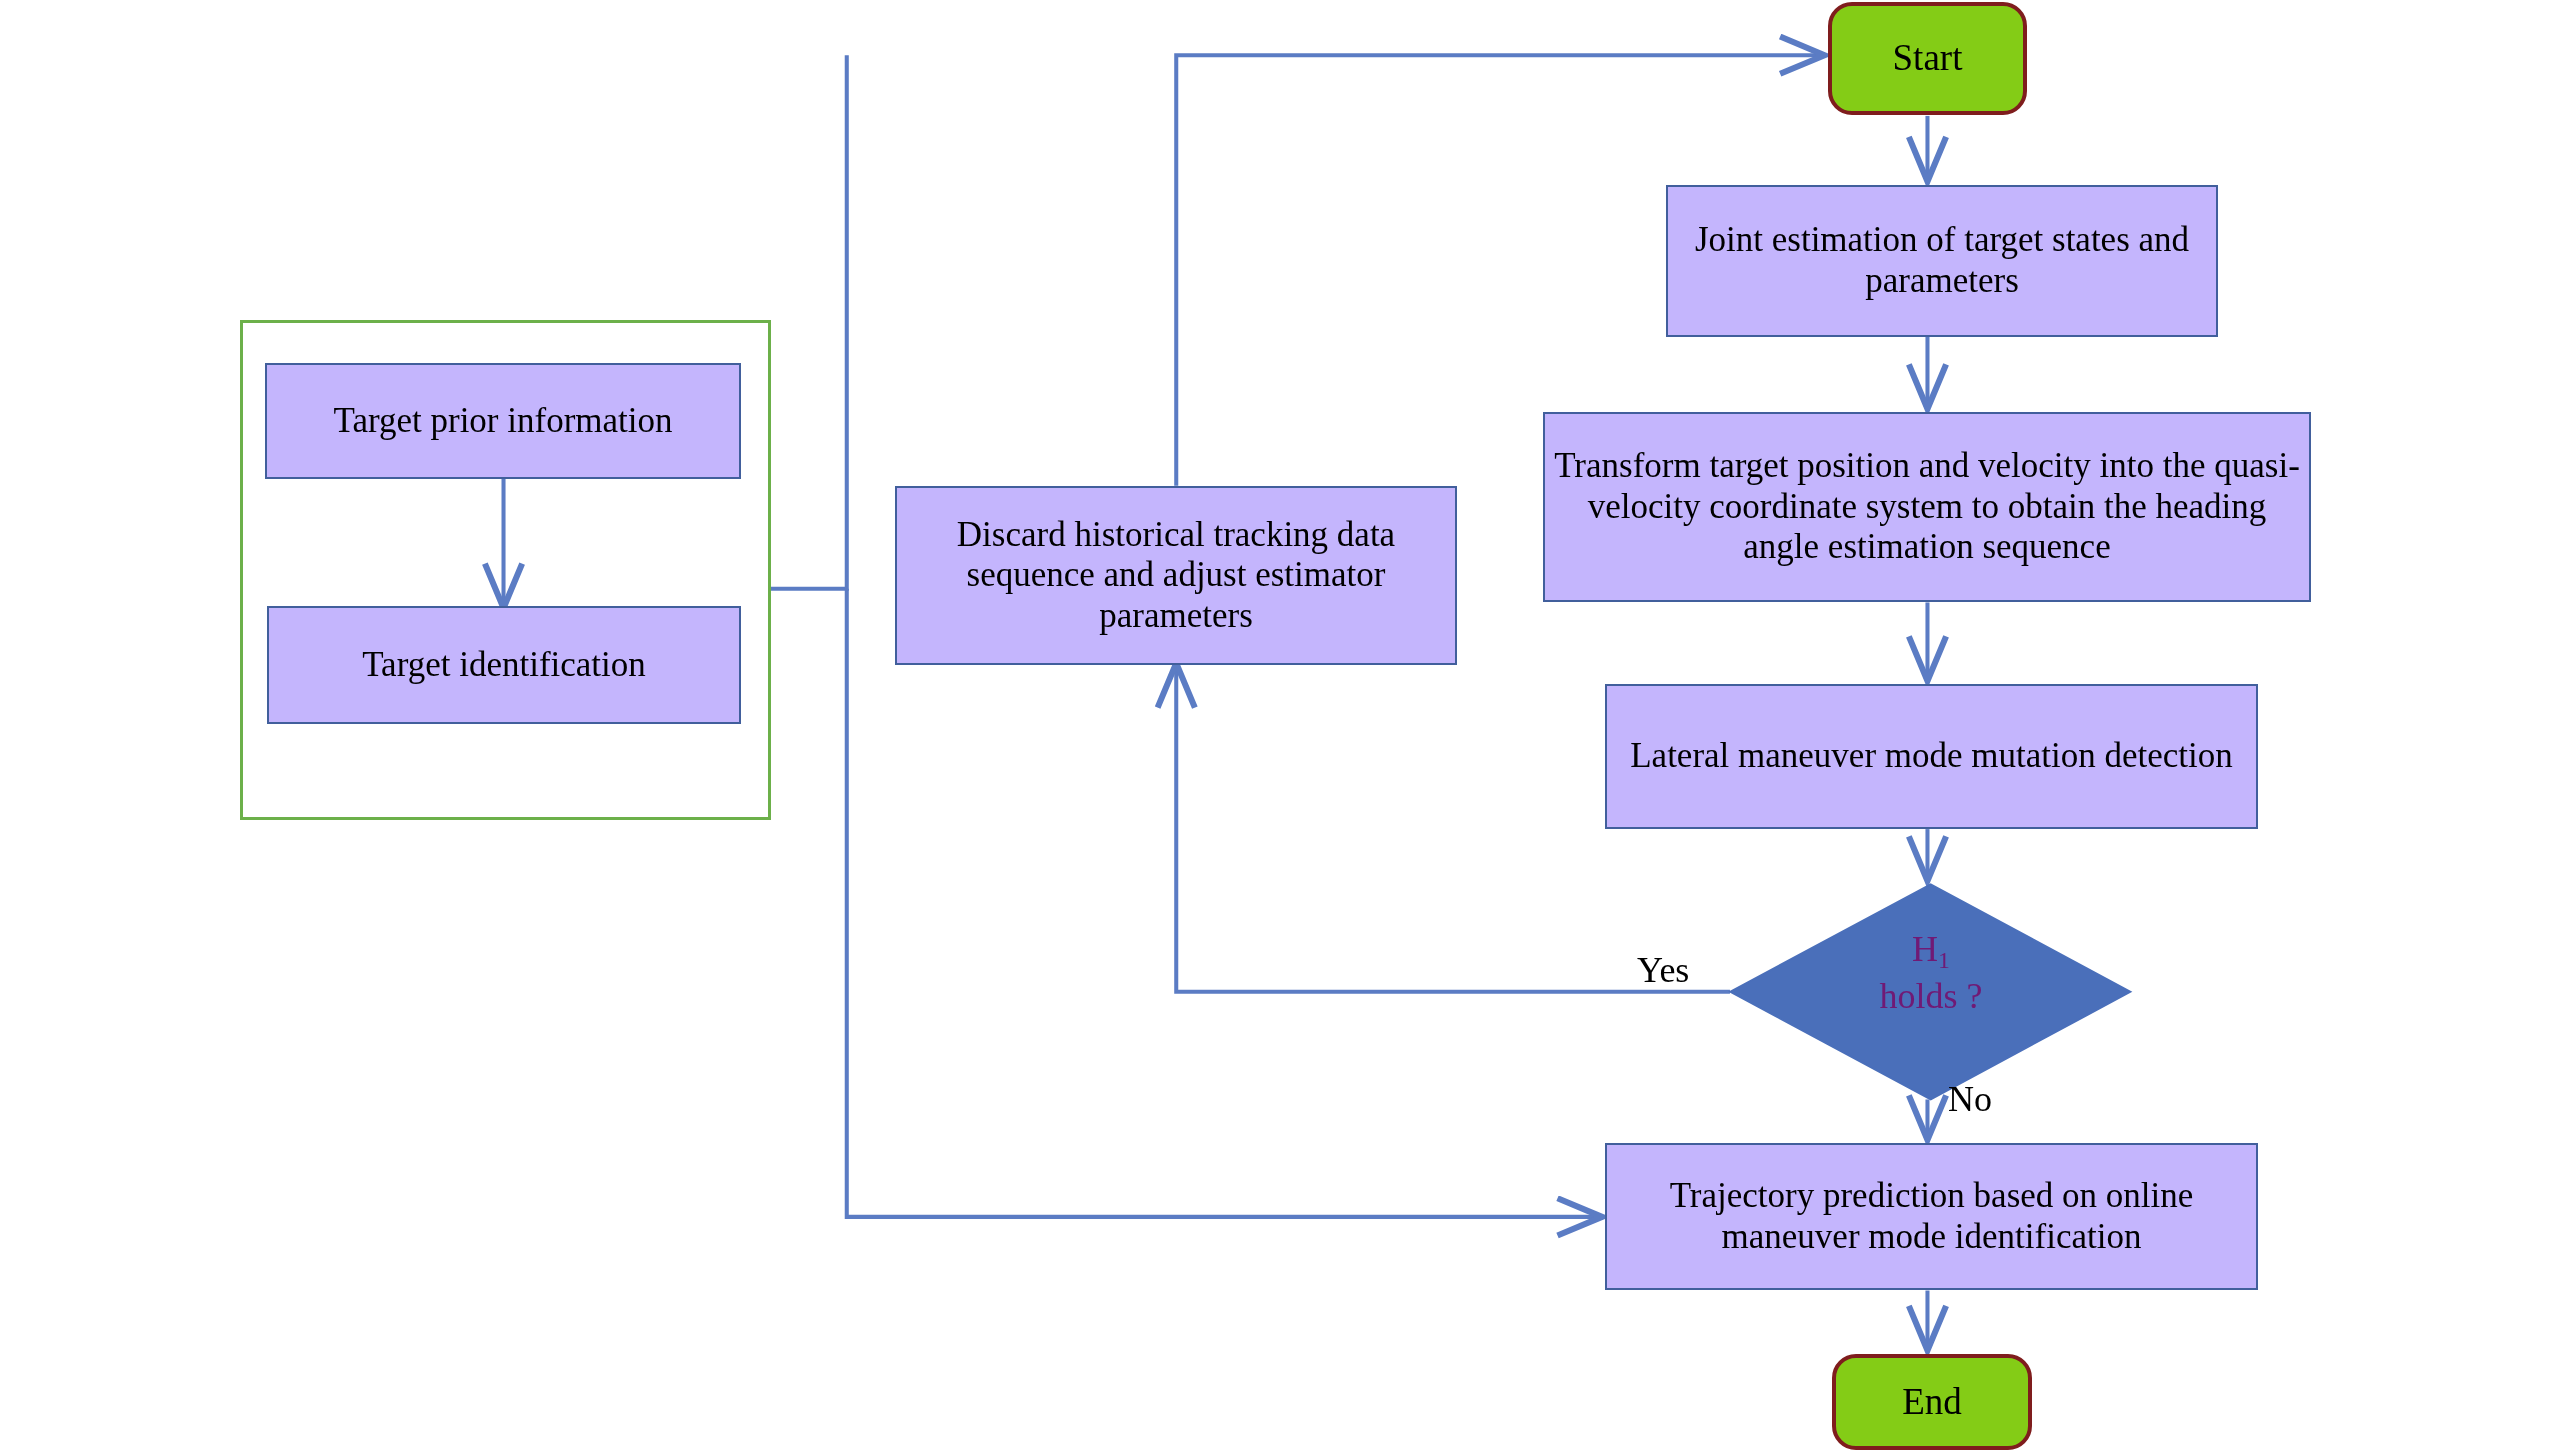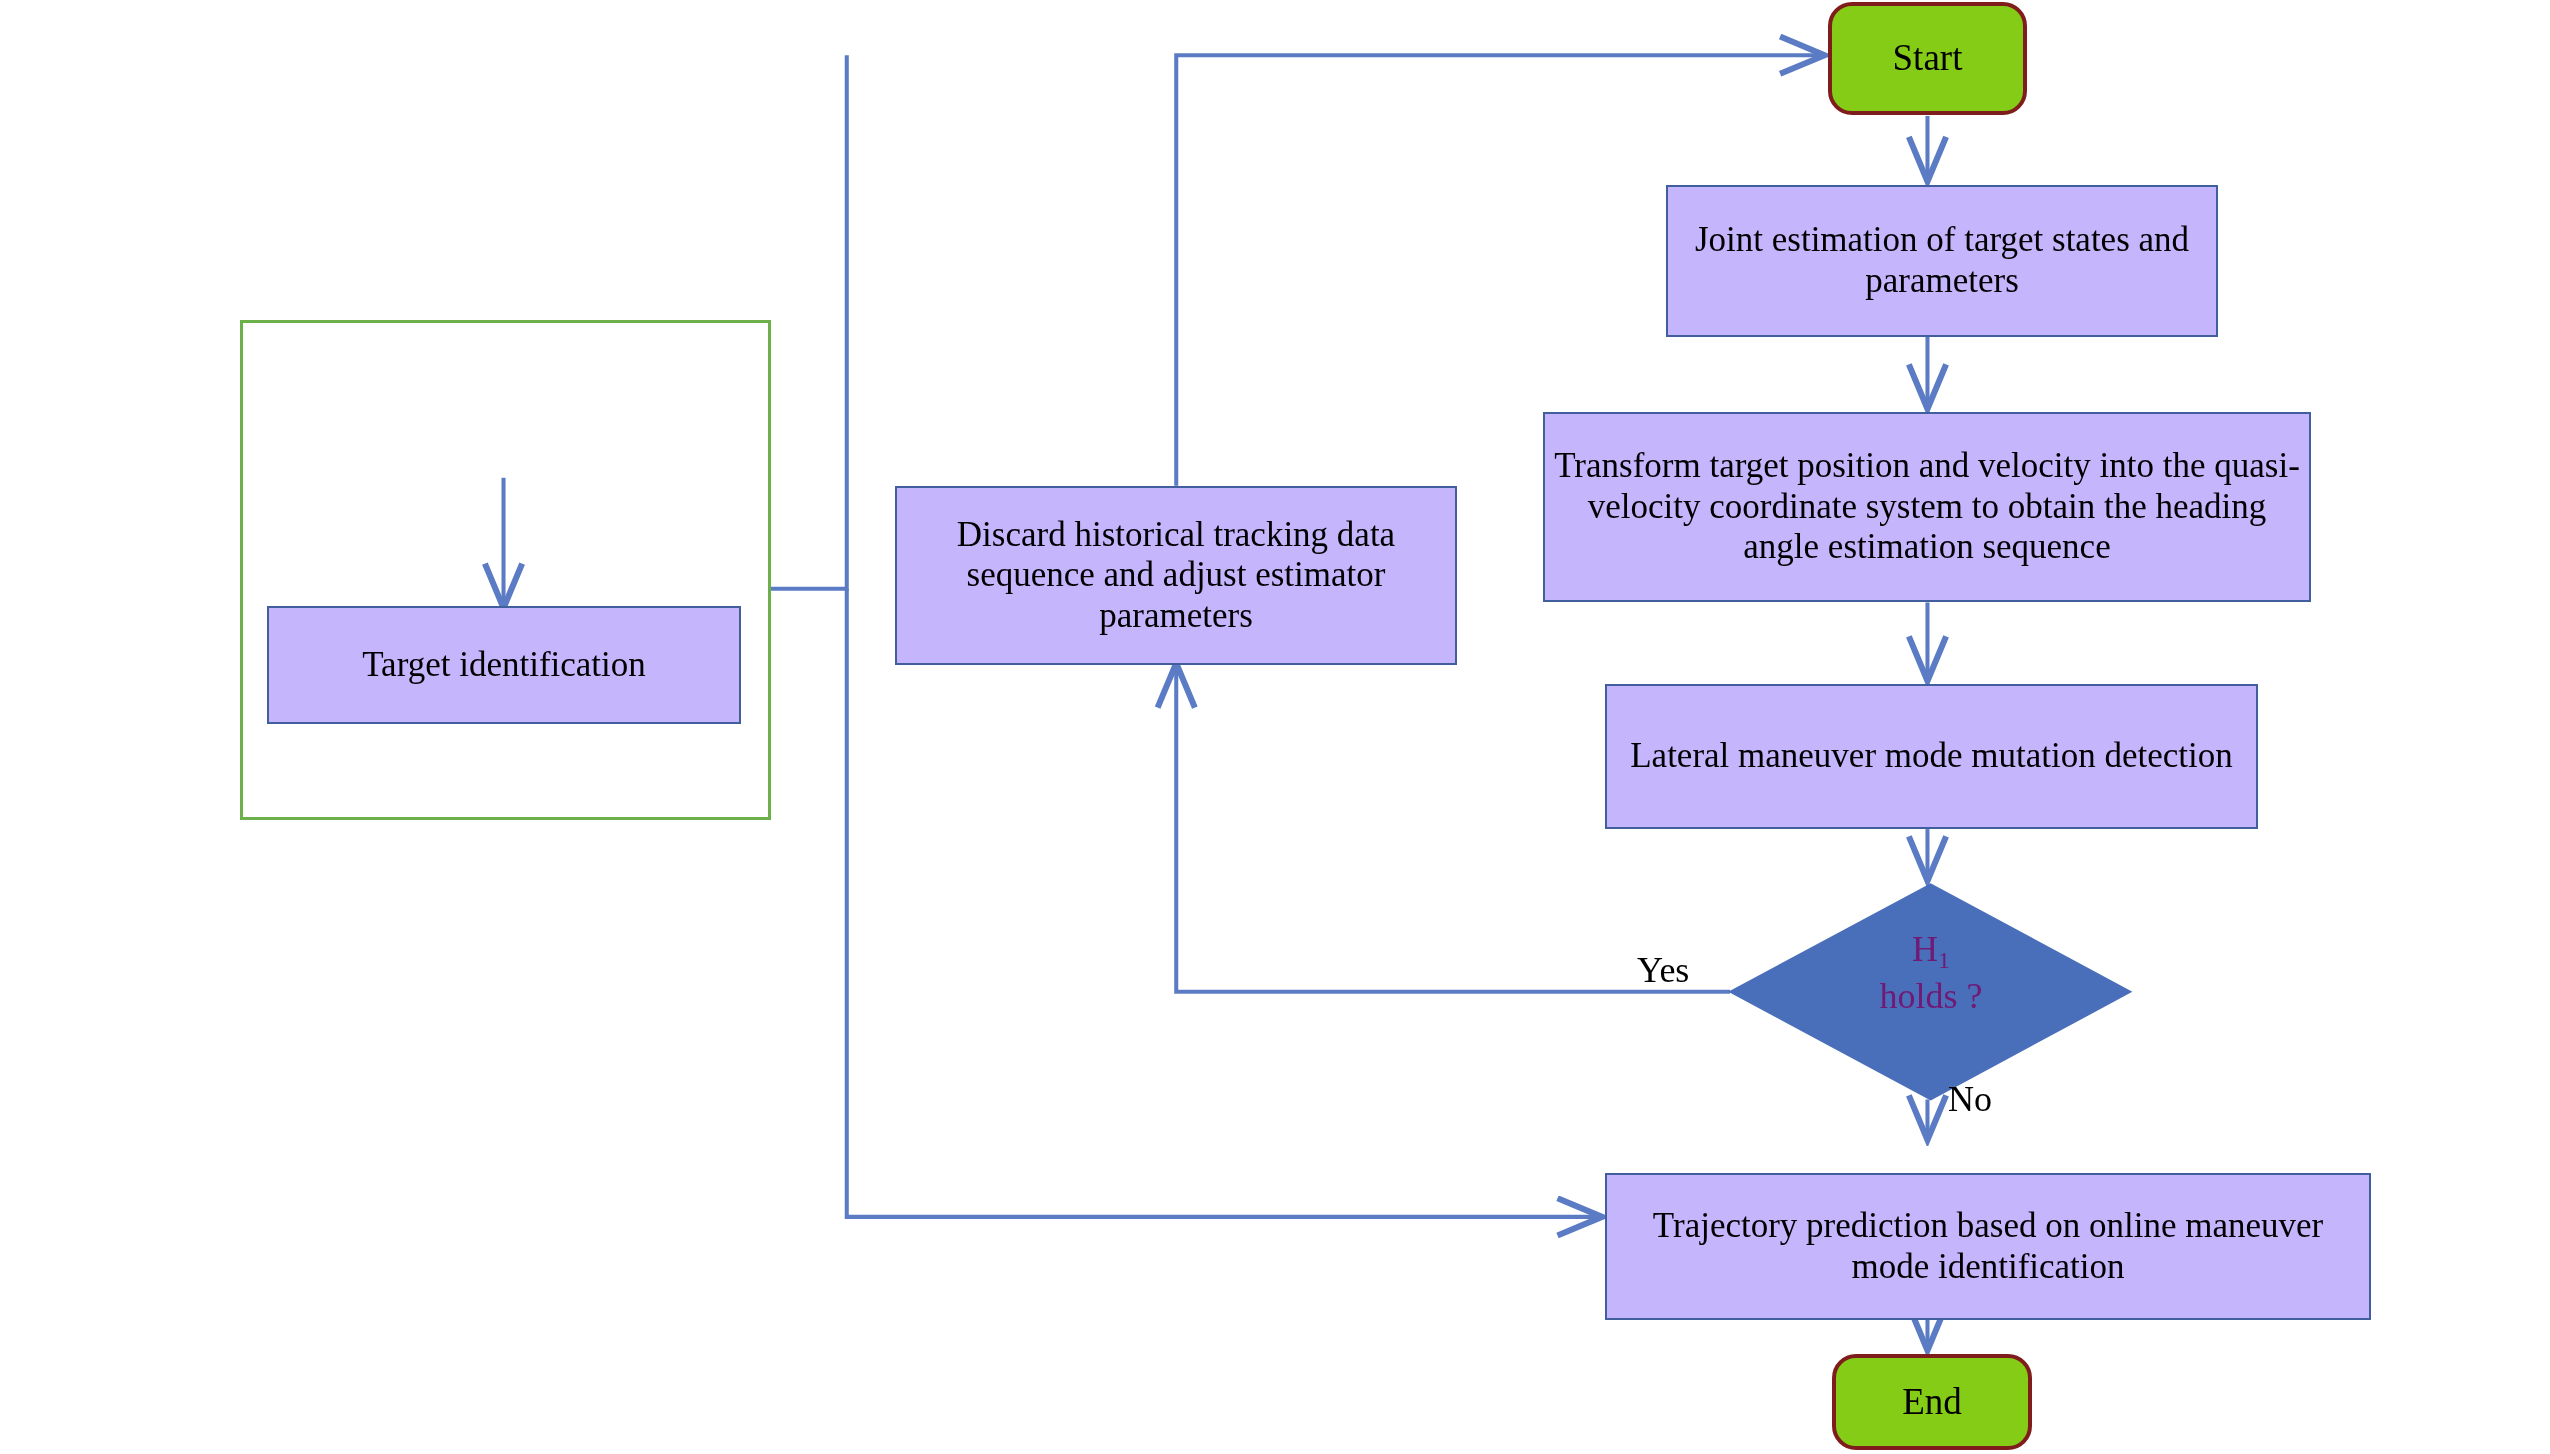--- a/index.html
+++ b/index.html
@@ -106,20 +106,23 @@
       <path d="M1046,727 L1046,1503 L1977,1503" marker-end="url(#arrowhead)"></path>
 
       <path d="M622,590 L622,749" marker-end="url(#arrowhead)"></path>
     </g>
 
     <polygon points="2385,1092 2632,1225 2385,1358 2137,1225" fill="#4a6fba" stroke="#4a6fba" stroke-width="2"></polygon>
   </svg>
 
   <div class="group-box" style="left:240px; top:320px; width:531px; height:500px;"></div>
 
+  <div class="node proc" style="left:265px; top:363px; width:476px; height:116px;">
+    <span>Target prior information</span>
+  </div>
 
   <div class="node proc" style="left:267px; top:606px; width:474px; height:118px;">
     <span>Target identification</span>
   </div>
 
   <div class="node proc" style="left:895px; top:486px; width:562px; height:179px;">
     <span>Discard historical tracking data sequence and adjust estimator parameters</span>
   </div>
 
   <div class="node terminator" style="left:1828px; top:2.4px; width:199px; height:113px;">
@@ -131,21 +134,21 @@
   </div>
 
   <div class="node proc" style="left:1543px; top:412px; width:768px; height:190px;">
     <span>Transform target position and velocity into the quasi-velocity coordinate system to obtain the heading angle estimation sequence</span>
   </div>
 
   <div class="node proc" style="left:1605px; top:684px; width:653px; height:145px;">
     <span>Lateral maneuver mode mutation detection</span>
   </div>
 
-  <div class="node proc" style="left:1605px; top:1143px; width:766px; height:147px;margin-top:30px;">
+  <div class="node proc" style="left:1605px; top:1143px; width:653px; height:147px;">
     <span>Trajectory prediction based on online maneuver mode identification</span>
   </div>
 
   <div class="node terminator" style="left:1832px; top:1354px; width:200px; height:96px;">
     <span>End</span>
   </div>
 
   <div class="diamond-text" style="left:1769px; top:928px;">
     <div class="nowrap"><span>H</span><sub>1</sub></div>
     <div class="nowrap">holds ?</div>

